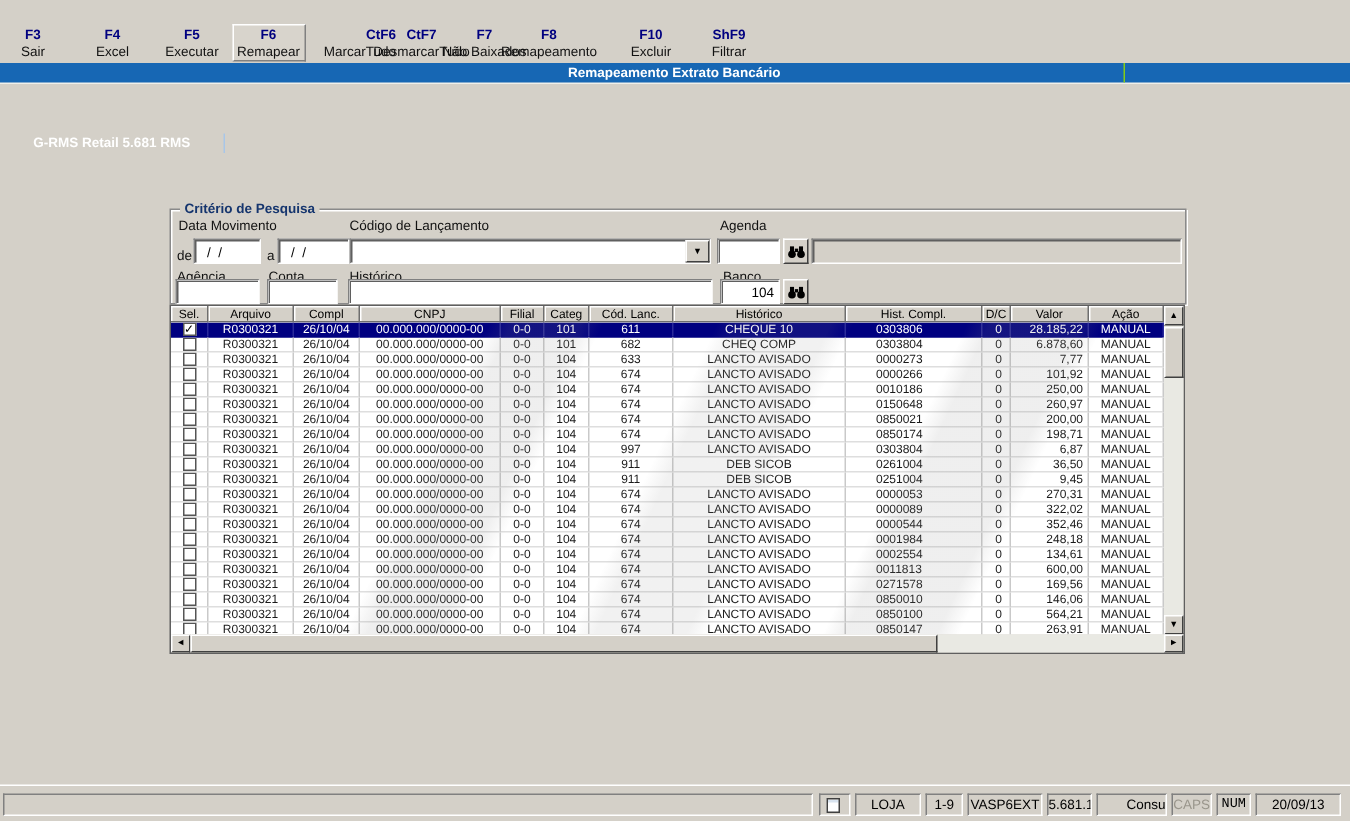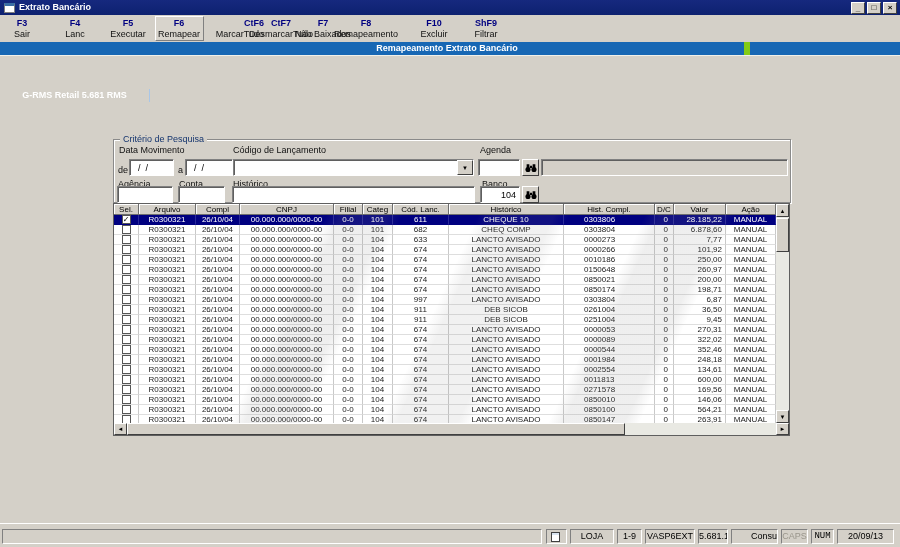--- a/index.html
+++ b/index.html
@@ -27,28 +27,28 @@
   .tbtn.pressed { border:1px solid; border-color:#fff #808080 #808080 #fff; background:#d8d4cc; }
   .tkey { font-size:9px; font-weight:bold; color:#000080; line-height:10px; white-space:nowrap; }
   .tlabel { font-size:9px; color:#111; line-height:10px; white-space:nowrap; }
 
   
   .banner { position:absolute; left:0; top:42px; width:900px; height:14px; background:#1767b4;
     border-bottom:1px solid #f0f0ea; display:flex; }
   .bseg { height:100%; color:#fff; font-size:9px; font-weight:bold; text-align:center; line-height:13px;
     white-space:nowrap; overflow:hidden; }
   .bseg.left { width:150px; border-right:1px solid #a8c6e8;margin-top:47px; }
-  .bseg.mid { width:600px; border-right:6px solid #84cc16; }
+  .bseg.mid { width:600px; border-right:1px solid #84cc16; }
   .bseg.right { flex:1; }
 
   
   .groupbox { position:absolute; left:113px; top:139px; width:678px; height:64px;
     border:1px solid #8a8a8a; box-shadow:1px 1px 0 #fff, inset 1px 1px 0 #fff; background:#d4d0c8; }
   .legend { position:absolute; left:6px; top:-6px; background:#d4d0c8; padding:0 3px;
-    font-size:9px; font-weight:normal; color:#15356e; line-height:11px; }
+    font-size:9px; font-weight:bold; color:#15356e; line-height:11px; }
   .flabel { position:absolute; font-size:9px; color:#111; line-height:10px; white-space:nowrap; }
   .tfield { position:absolute; height:17px; background:#fff; border:1px solid;
     border-color:#808080 #fff #fff #808080; box-shadow:inset 1px 1px 0 #5f5f5f;
     font-family:"Liberation Sans",sans-serif; font-size:9px; color:#000; padding:0 3px; outline:none; }
   .tfield.right { text-align:right; }
   .rofield { position:absolute; height:17px; background:#d4d0c8; border:1px solid;
     border-color:#808080 #fff #fff #808080; box-shadow:inset 1px 1px 0 #5f5f5f;
     font-size:9px; color:#000; padding:1px 4px 0; line-height:14px; white-space:nowrap; overflow:hidden; }
   .combo { position:absolute; height:17px; background:#fff; border:1px solid;
     border-color:#808080 #fff #fff #808080; box-shadow:inset 1px 1px 0 #5f5f5f; display:flex; }
@@ -101,38 +101,29 @@
     font-size:9px; color:#000; text-align:center; line-height:13px; white-space:nowrap; overflow:hidden; }
   .spanel.disabled { color:#9a968c; }
   .doc-icon { position:absolute; left:4px; top:2px; width:9px; height:10px; background:#fff;
     border:1px solid #404040; box-shadow:inset 0 2px 0 #d9e4f0; }
 </style>
 </head>
 <body>
 
 <div class="window">
 
-  <div class="titlebar">
-    <div class="app-icon"></div>
-    <div class="titletext">Extrato Bancário</div>
-    <div class="wincontrols">
-      <div class="winbtn minb">_</div>
-      <div class="winbtn">□</div>
-      <div class="winbtn">×</div>
-    </div>
-  </div>
 
   <div class="toolbar" id="toolbar">
       <div class="tbtn" style="left: 0px; width: 44px;">
         <div class="tkey">F3</div>
         <div class="tlabel">Sair</div>
       </div>
       <div class="tbtn" style="left: 51px; width: 48px;">
         <div class="tkey">F4</div>
-        <div class="tlabel">Lanc</div>
+        <div class="tlabel">Excel</div>
       </div>
       <div class="tbtn" style="left: 100px; width: 56px;">
         <div class="tkey">F5</div>
         <div class="tlabel">Executar</div>
       </div>
       <div class="tbtn pressed" style="left: 154.5px; width: 49px;">
         <div class="tkey">F6</div>
         <div class="tlabel">Remapear</div>
       </div>
       <div class="tbtn" style="left: 202px; width: 62px; align-items: flex-end;">

